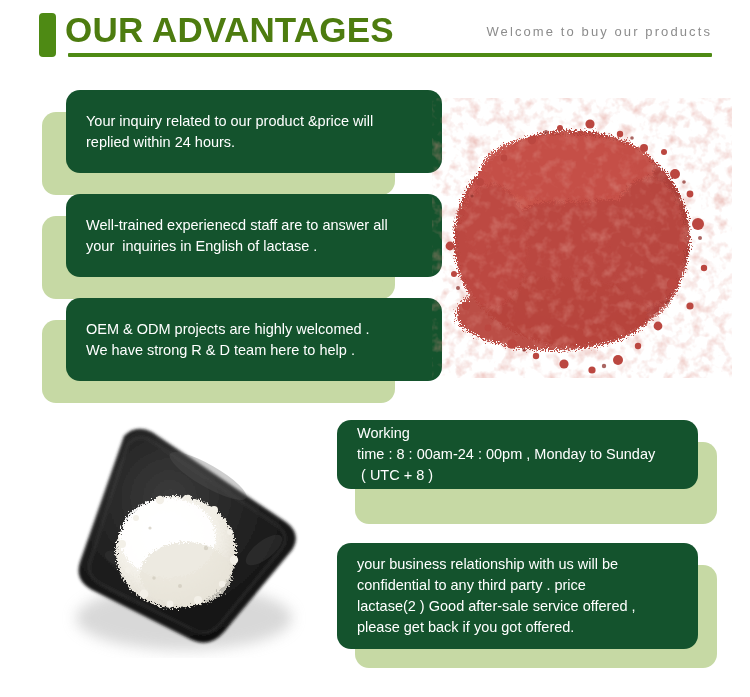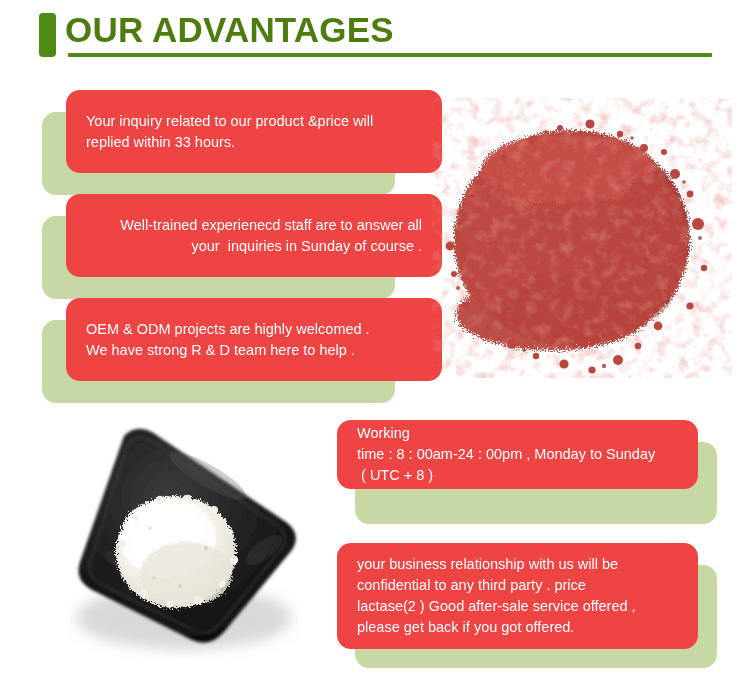--- a/index.html
+++ b/index.html
@@ -71,21 +71,21 @@
   }
 
   .card-shadow {
     position: absolute;
     background: #c6d9a4;
     border-radius: 14px;
   }
 
   .card-body {
     position: absolute;
-    background: #ef4444;
+    background: #14532d;
     border-radius: 14px;
     color: #ffffff;
     display: flex;
     flex-direction: column;
     justify-content: center;
   }
 
   .card-line {
     font-size: 14.5px;
     line-height: 21px;
@@ -121,36 +121,37 @@
   svg { display: block; }
 </style>
 </head>
 <body>
 
 <div class="page">
 
   <div class="header">
     <div class="accent-bar"></div>
     <div class="page-title">OUR ADVANTAGES</div>
+    <div class="header-tagline">Welcome to buy our products</div>
     <div class="header-rule"></div>
   </div>
 
   <div class="card card-left" style="left:42px; top:90px; width:400px; height:105px;">
     <div class="card-shadow" style="top:22px; width:353px; height:83px;"></div>
     <div class="card-body card-text-pad" style="top:0; width:376px; height:83px;">
       <div class="card-line">Your inquiry related to our product &amp;price will</div>
-      <div class="card-line">replied within 33 hours.</div>
-    </div>
-  </div>
-
-  <div class="card card-left" style="left:42px; top:194px; width:384px; height:105px;text-align:right;">
+      <div class="card-line">replied within 24 hours.</div>
+    </div>
+  </div>
+
+  <div class="card card-left" style="left:42px; top:194px; width:384px; height:105px;">
     <div class="card-shadow" style="top:22px; width:353px; height:83px;"></div>
     <div class="card-body card-text-pad" style="top:0; width:376px; height:83px;">
       <div class="card-line">Well-trained experienecd staff are to answer all</div>
-      <div class="card-line">your  inquiries in Sunday of course .</div>
+      <div class="card-line">your  inquiries in English of lactase .</div>
     </div>
   </div>
 
   <div class="card card-left" style="left:42px; top:298px; width:400px; height:129px;">
     <div class="card-shadow" style="top:22px; width:353px; height:83px;"></div>
     <div class="card-body card-text-pad" style="top:0; width:376px; height:83px;">
       <div class="card-line">OEM &amp; ODM projects are highly welcomed .</div>
       <div class="card-line">We have strong R &amp; D team here to help .</div>
     </div>
   </div>

